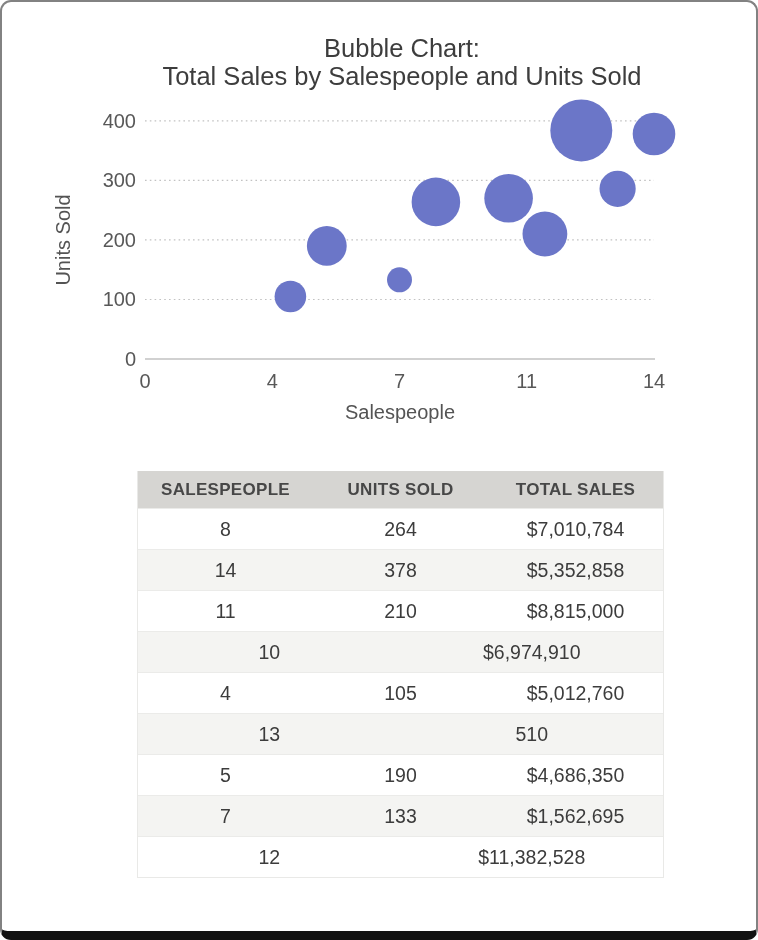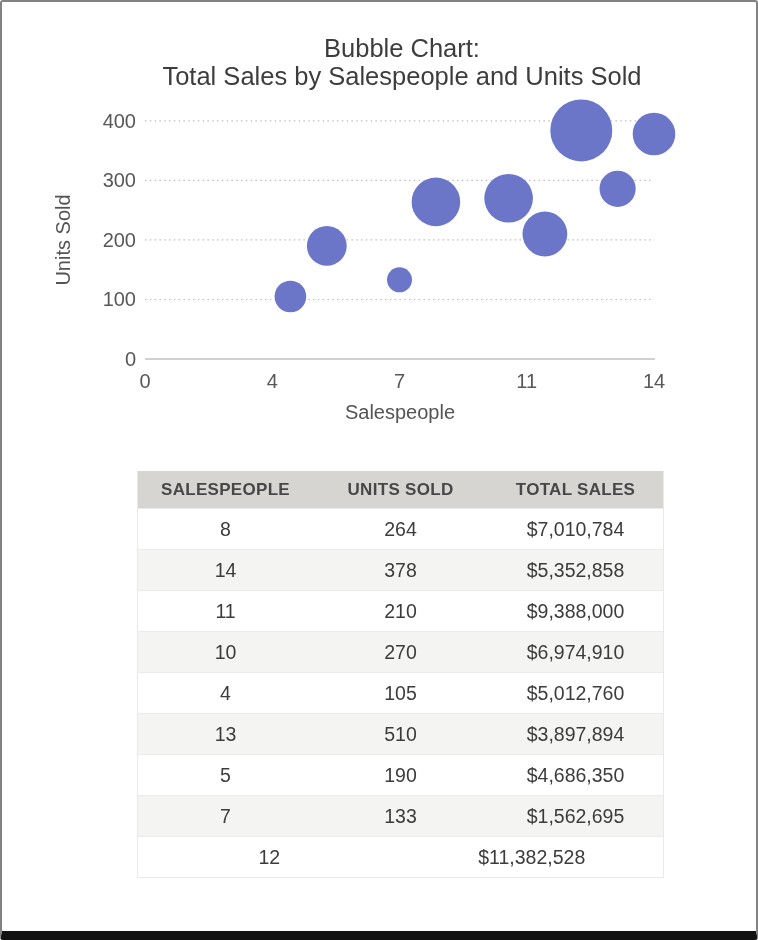--- a/index.html
+++ b/index.html
@@ -8,21 +8,21 @@
     font-family:"Liberation Sans", sans-serif;
     -webkit-font-smoothing:antialiased;
   }
   .frame {
     position:relative;
     width:758px; height:940px;
     box-sizing:border-box;
     background:#ffffff;
     border:2px solid #828282;
     border-bottom:9px solid #121212;
-    border-radius:3px;
+    border-radius:11px;
     overflow:hidden;
   }
   svg.chart { position:absolute; left:0; top:0; display:block; }
   svg.chart text { font-family:"Liberation Sans", sans-serif; }
   .chart-title { font-size:25.5px; fill:#3d3d3d; }
   .axis-title  { font-size:20px;   fill:#545454; }
   .tick-label  { font-size:20px;   fill:#585858; }
 
   .data-table {
     position:absolute; left:135px; top:469px; width:527px;
@@ -112,36 +112,34 @@
           <div>$7,010,784</div>
         </div>
         <div class="trow">
           <div>14</div>
           <div>378</div>
           <div>$5,352,858</div>
         </div>
         <div class="trow">
           <div>11</div>
           <div>210</div>
-          <div>$9,388,000</div>
+          <div>$8,815,000</div>
         </div>
         <div class="trow">
           <div>10</div>
-          <div>270</div>
           <div>$6,974,910</div>
         </div>
         <div class="trow">
           <div>4</div>
           <div>105</div>
           <div>$5,012,760</div>
         </div>
         <div class="trow">
           <div>13</div>
           <div>510</div>
-          <div>$3,897,894</div>
         </div>
         <div class="trow">
           <div>5</div>
           <div>190</div>
           <div>$4,686,350</div>
         </div>
         <div class="trow">
           <div>7</div>
           <div>133</div>
           <div>$1,562,695</div>

